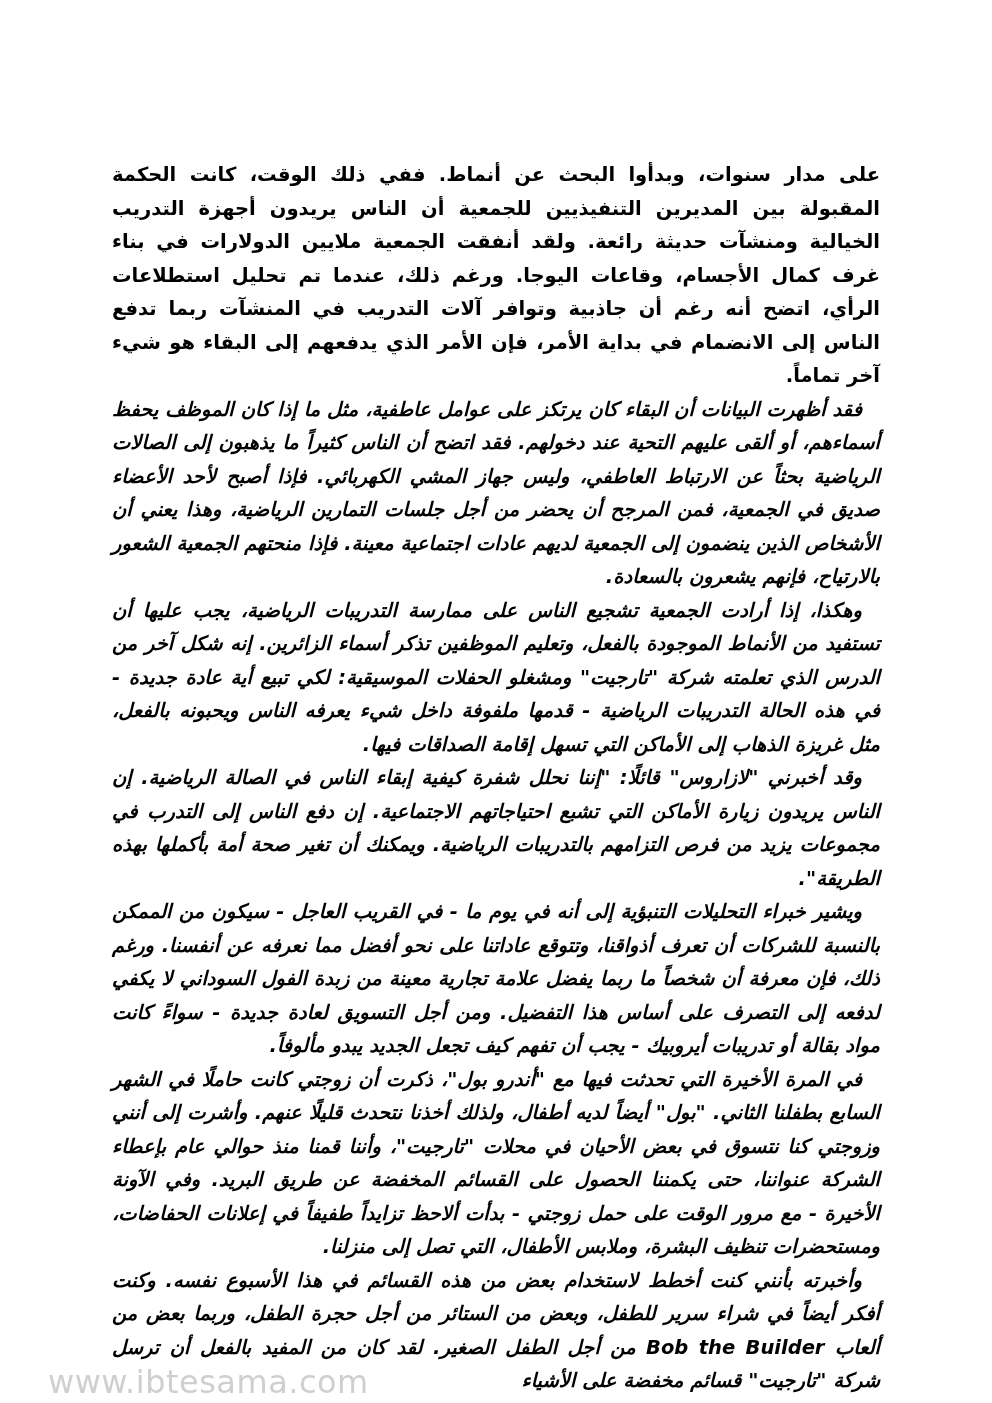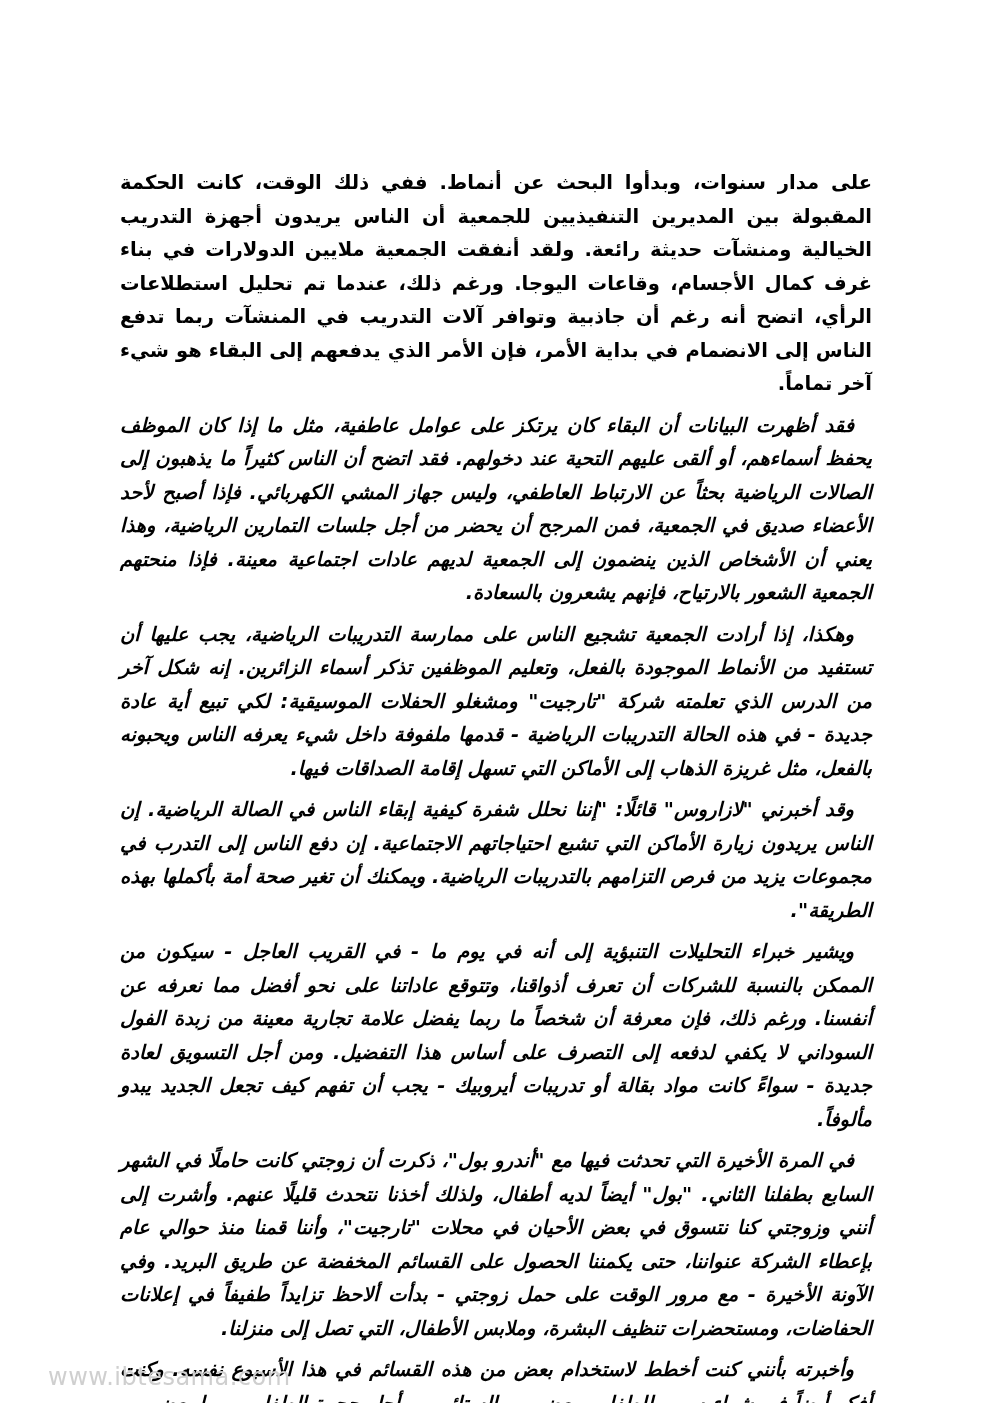--- a/index.html
+++ b/index.html
@@ -21,35 +21,35 @@
     direction: rtl;
     unicode-bidi: embed;
     text-align: justify;
     color: #000000;
     font-family: "DejaVu Sans", sans-serif;
     font-weight: bold;
     font-size: 19.5px;
     line-height: 33.5px;
   }
   .page p {
-    margin: 8px;
+    margin: 0;
     padding: 0;
   }
   .page p.indent {
     text-indent: 18px; 
     font-style: italic;
   }
   .watermark {
     position: absolute;
     left: 48px;
     top: 1363px;
     direction: ltr;
     font-family: "DejaVu Sans", sans-serif;
     font-weight: normal;
-    font-size: 24px;
+    font-size: 32px;
     letter-spacing: 0.5px;
     color: #cfcfcf;
     white-space: nowrap;
   }
 </style>
 </head>
 <body>
 
 <div class="page">
   <p>على مدار سنوات، وبدأوا البحث عن أنماط. ففي ذلك الوقت، كانت الحكمة المقبولة بين المديرين التنفيذيين للجمعية أن الناس يريدون أجهزة التدريب الخيالية ومنشآت حديثة رائعة. ولقد أنفقت الجمعية ملايين الدولارات في بناء غرف كمال الأجسام، وقاعات اليوجا. ورغم ذلك، عندما تم تحليل استطلاعات الرأي، اتضح أنه رغم أن جاذبية وتوافر آلات التدريب في المنشآت ربما تدفع الناس إلى الانضمام في بداية الأمر، فإن الأمر الذي يدفعهم إلى البقاء هو شيء آخر تماماً.</p>

